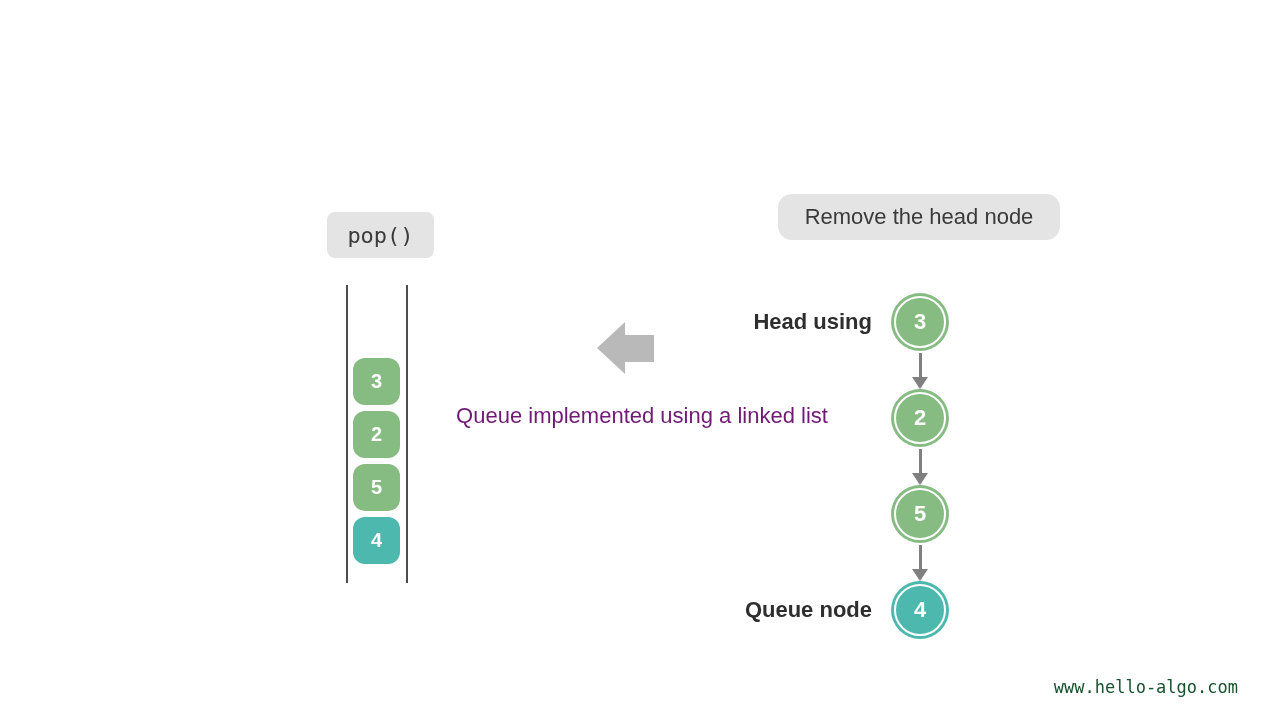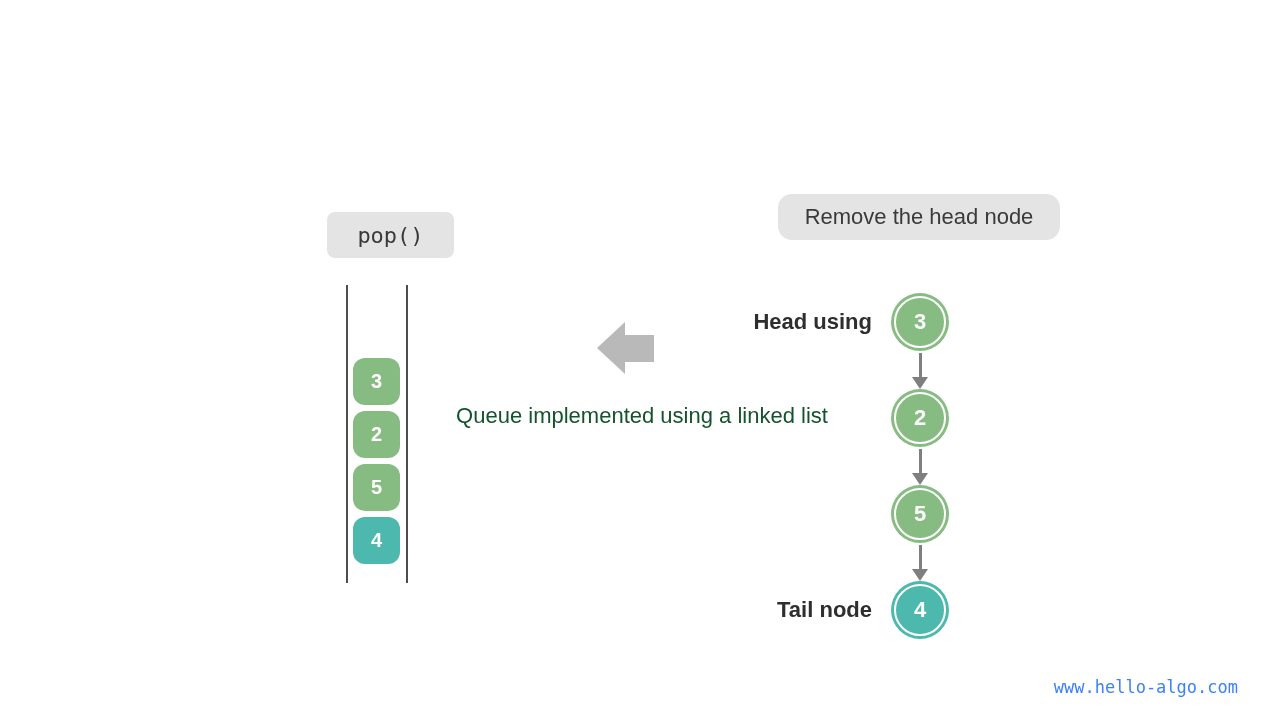--- a/index.html
+++ b/index.html
@@ -17,21 +17,21 @@
     position: absolute;
     background: #e4e4e4;
     color: #3a3a3a;
     display: flex;
     align-items: center;
     justify-content: center;
     box-sizing: border-box;
   }
   .pill-pop {
     left: 327px; top: 212px;
-    width: 127px; height: 46px;
+    width: 107px; height: 46px;
     border-radius: 8px;
     font-family: "DejaVu Sans Mono", monospace;
     font-size: 22px;
   }
   .pill-annotation {
     left: 778px; top: 194px;
     width: 282px; height: 46px;
     border-radius: 14px;
     font-size: 22px;
   }
@@ -72,21 +72,21 @@
   }
   .big-arrow polygon { fill: #b9b9b9; }
 
   
   .caption {
     position: absolute;
     left: 440px; top: 403px;
     width: 404px;
     text-align: center;
     font-size: 22px;
-    color: #14532d;
+    color: #701a75;
     white-space: nowrap;
   }
 
   
   .side-label {
     position: absolute;
     right: 408px;
     width: 300px;
     text-align: right;
     font-size: 22px;
@@ -149,21 +149,21 @@
     font-weight: bold;
     color: #9a9a9a;
   }
 
   
   .watermark {
     position: absolute;
     right: 42px; top: 677px;
     font-family: "DejaVu Sans Mono", monospace;
     font-size: 17px;
-    color: #3b82f6;
+    color: #14532d;
   }
 </style>
 </head>
 <body>
 
 <div class="canvas">
 
   <div class="pill pill-pop">pop()</div>
   <div class="pill pill-annotation">Remove the head node</div>
 
@@ -177,21 +177,21 @@
     <div class="stack-item" style="background-color: rgb(77, 184, 174);">4</div>
   </div>
 
   <svg class="big-arrow" width="57" height="52" viewBox="0 0 57 52">
     <polygon points="0,26 28,0 28,13 57,13 57,40 28,40 28,52"></polygon>
   </svg>
 
   <div class="caption">Queue implemented using a linked list</div>
 
   <div class="side-label head-label">Head using</div>
-  <div class="side-label tail-label">Tail node</div>
+  <div class="side-label tail-label">Queue node</div>
 
   <div class="node" style="top: 296px; background-color: rgb(134, 188, 130); box-shadow: rgb(134, 188, 130) 0px 0px 0px 3px;">3</div>
   <div class="link-arrow" style="top:353px">
       <div class="shaft"></div>
       <div class="head"></div>
     </div>
 
   <div class="node" style="top: 392px; background-color: rgb(134, 188, 130); box-shadow: rgb(134, 188, 130) 0px 0px 0px 3px;">2</div>
   <div class="link-arrow" style="top:449px">
       <div class="shaft"></div>

